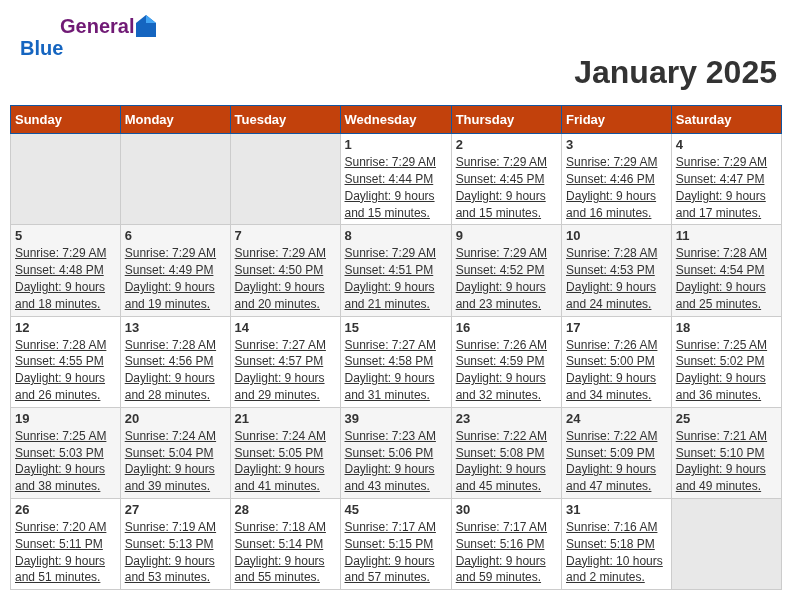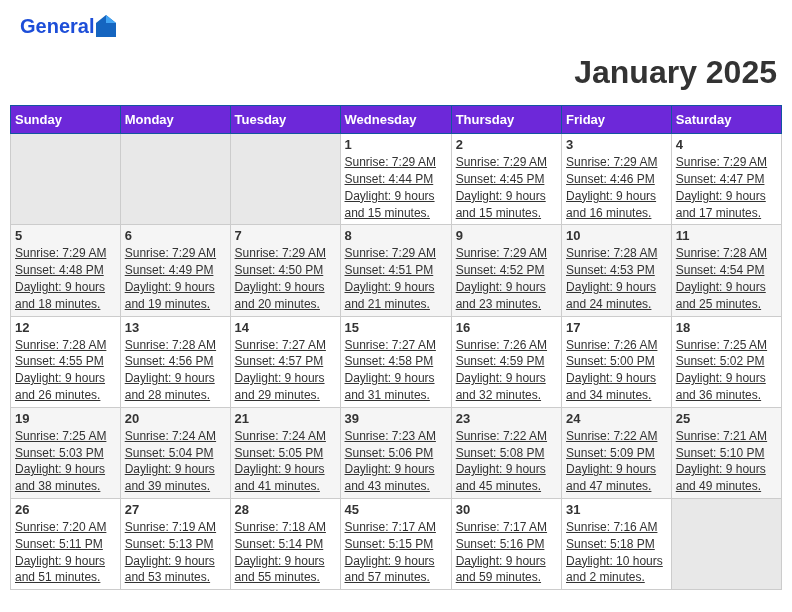--- a/index.html
+++ b/index.html
@@ -24,21 +24,21 @@
     }
     .logo {
       display: flex;
       align-items: center;
     }
     .logo-text {
       font-size: 20px;
       font-weight: bold;
       line-height: 1.1;
     }
-    .logo-general { color: #1d4ed8; }
+    .logo-general { color: #701a75; margin-left: 40px; }
     .logo-blue { color: #1565c0; }
     .logo-icon {
       width: 20px;
       height: 22px;
       margin-left: 2px;
     }
     .title-block {
       text-align: right;
       margin-top: 40px;
     }
@@ -52,21 +52,21 @@
       font-size: 16px;
       font-weight: normal;
       color: #333;
     }
     .calendar {
       width: 100%;
       border-collapse: collapse;
       border: 1px solid #ccc;
     }
     .calendar thead tr th {
-      background: #6d28d9;
+      background: #c2410c;
       color: #fff;
       font-size: 13px;
       font-weight: bold;
       padding: 6px 4px;
       text-align: left;
       border: 1px solid #1255a0;
     }
     .calendar tbody tr td {
       vertical-align: top;
       width: 113px;
@@ -102,20 +102,21 @@
   <div class="header">
     <div class="logo">
       <div>
         <div style="display:flex;align-items:center;">
           <span class="logo-text logo-general">General</span>
           <svg class="logo-icon" viewBox="0 0 20 22" xmlns="http://www.w3.org/2000/svg">
             <polygon points="10,0 20,8 20,22 0,22 0,8" fill="#1565c0"></polygon>
             <polygon points="10,0 20,8 10,8" fill="#42a5f5"></polygon>
           </svg>
         </div>
+        <div class="logo-text logo-blue">Blue</div>
       </div>
     </div>
     <div class="title-block">
       <h1>January 2025</h1>
     </div>
   </div>
 
   <table class="calendar">
     <thead>
       <tr>

